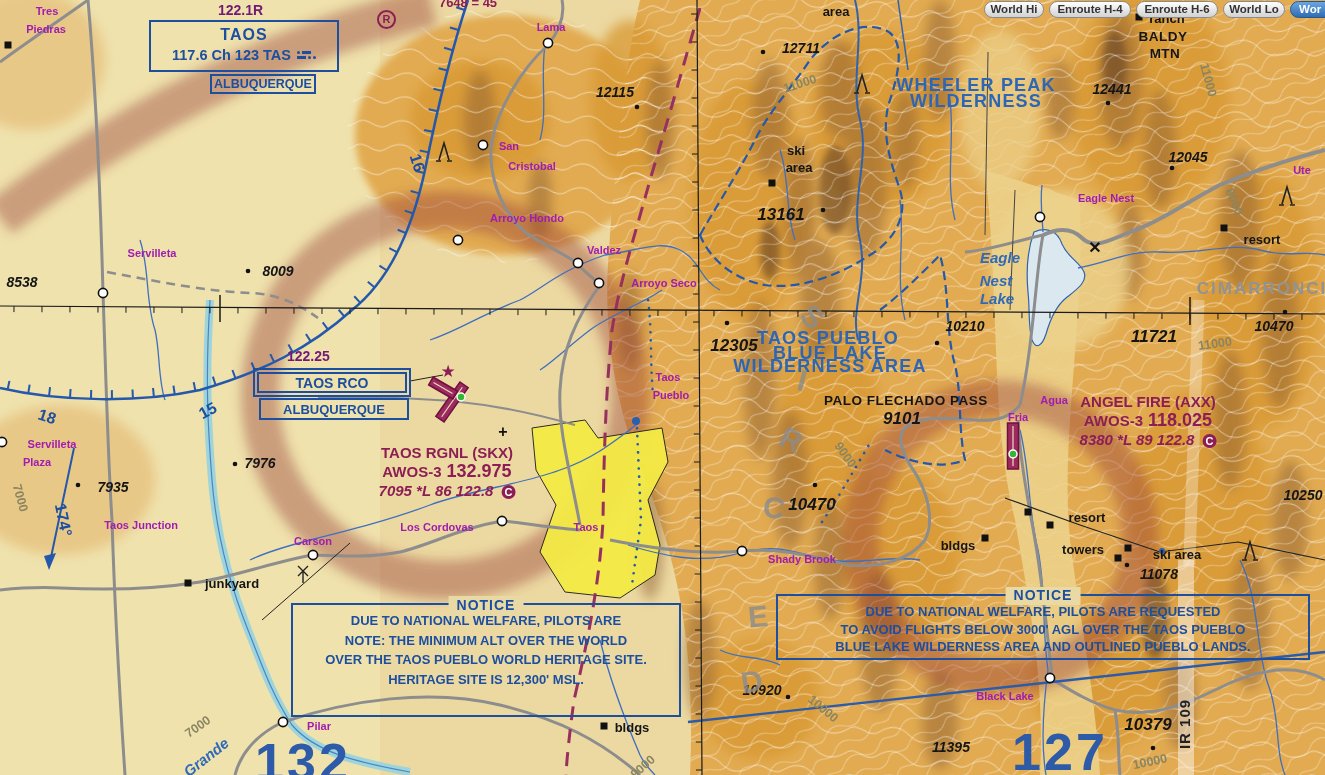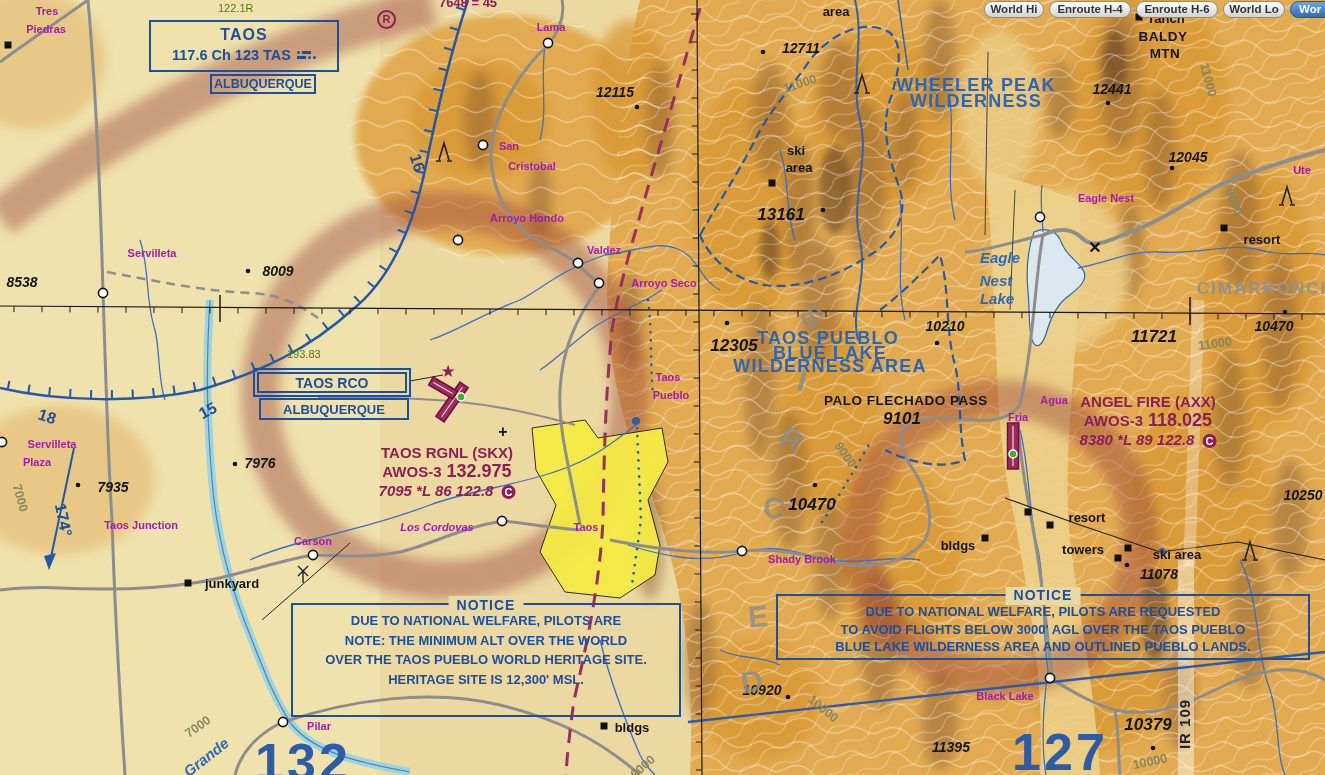--- a/index.html
+++ b/index.html
@@ -30,21 +30,21 @@
   .plus{font-size:16px;font-weight:700;color:#111;}
   
   .navbox{position:absolute;border:2px solid #1d4fa0;color:#1d4fa0;text-align:center;
           box-sizing:border-box;}
   #vor-box{left:149px;top:20px;width:190px;height:52px;padding-top:4px;}
   #vor-box .l1{font-size:16px;font-weight:700;letter-spacing:1px;}
   #vor-box .l2{font-size:14.5px;font-weight:700;margin-top:3px;display:flex;justify-content:center;align-items:center;gap:6px;}
   #vor-city{left:210px;top:74px;width:106px;height:20px;font-size:12.5px;font-weight:700;line-height:17px;}
   #rco-box{left:253px;top:368px;width:158px;height:29px;border:6px double #1d4fa0;font-size:14px;font-weight:700;line-height:18px;}
   #rco-city{left:259px;top:398px;width:150px;height:22px;font-size:13px;font-weight:700;line-height:19px;}
-  .vfreq{position:absolute;font-size:11px;font-weight:400;color:#4d7c0f;}
+  .vfreq{position:absolute;font-size:14px;font-weight:700;color:#701a75;}
   #vor-freq{left:218px;top:2px;}
   #rco-freq{left:287px;top:348px;}
   .morse{display:inline-flex;flex-direction:column;gap:2px;}
   .morse .row{display:flex;gap:2px;align-items:center;}
   .m-dot{width:3px;height:3px;background:#1d4fa0;border-radius:50%;}
   .m-dash{width:9px;height:3px;background:#1d4fa0;}
   
   .aptblk{position:absolute;text-align:center;white-space:nowrap;}
   .aptblk .row{display:flex;align-items:baseline;justify-content:center;gap:5px;}
   .cbadge{display:inline-block;width:14px;height:14px;border-radius:50%;background:#8d1e55;color:#fff;
@@ -426,21 +426,21 @@
       <span class="lbl town" style="left: 509px; top: 146px; transform: translate(-50%, -50%) rotate(0deg);">San</span>
       <span class="lbl town" style="left: 532px; top: 166px; transform: translate(-50%, -50%) rotate(0deg);">Cristobal</span>
       <span class="lbl town" style="left: 527px; top: 218px; transform: translate(-50%, -50%) rotate(0deg);">Arroyo Hondo</span>
       <span class="lbl town" style="left: 604px; top: 250px; transform: translate(-50%, -50%) rotate(0deg);">Valdez</span>
       <span class="lbl town" style="left: 664px; top: 283px; transform: translate(-50%, -50%) rotate(0deg);">Arroyo Seco</span>
       <span class="lbl town" style="left: 152px; top: 253px; transform: translate(-50%, -50%) rotate(0deg);">Servilleta</span>
       <span class="lbl town" style="left: 52px; top: 444px; transform: translate(-50%, -50%) rotate(0deg);">Servilleta</span>
       <span class="lbl town" style="left: 37px; top: 462px; transform: translate(-50%, -50%) rotate(0deg);">Plaza</span>
       <span class="lbl town" style="left: 141px; top: 525px; transform: translate(-50%, -50%) rotate(0deg);">Taos Junction</span>
       <span class="lbl town" style="left: 313px; top: 541px; transform: translate(-50%, -50%) rotate(0deg);">Carson</span>
-      <span class="lbl town" style="left: 437px; top: 527px; transform: translate(-50%, -50%) rotate(0deg); font-style: italic;">Los Cordovas</span>
+      <span class="lbl town" style="left: 437px; top: 527px; transform: translate(-50%, -50%) rotate(0deg);">Los Cordovas</span>
       <span class="lbl town" style="left: 586px; top: 527px; transform: translate(-50%, -50%) rotate(0deg);">Taos</span>
       <span class="lbl town" style="left: 802px; top: 559px; transform: translate(-50%, -50%) rotate(0deg);">Shady Brook</span>
       <span class="lbl town" style="left: 1106px; top: 198px; transform: translate(-50%, -50%) rotate(0deg);">Eagle Nest</span>
       <span class="lbl town" style="left: 1005px; top: 696px; transform: translate(-50%, -50%) rotate(0deg);">Black Lake</span>
       <span class="lbl town" style="left: 319px; top: 726px; transform: translate(-50%, -50%) rotate(0deg);">Pilar</span>
       <span class="lbl town" style="left: 1022px; top: 400px; transform: translate(-50%, -50%) rotate(0deg); margin-left: 32px;">Agua</span>
       <span class="lbl town" style="left: 1018px; top: 417px; transform: translate(-50%, -50%) rotate(0deg);">Fria</span>
       <span class="lbl town" style="left: 668px; top: 377px; transform: translate(-50%, -50%) rotate(0deg);">Taos</span>
       <span class="lbl town" style="left: 671px; top: 395px; transform: translate(-50%, -50%) rotate(0deg);">Pueblo</span>
       <span class="lbl town" style="left: 1302px; top: 170px; transform: translate(-50%, -50%) rotate(0deg);">Ute</span>
@@ -461,21 +461,21 @@
       <span class="lbl elev" style="left: 22px; top: 282px; transform: translate(-50%, -50%) rotate(0deg);">8538</span>
       <span class="lbl elev" style="left: 278px; top: 271px; transform: translate(-50%, -50%) rotate(0deg);">8009</span>
       <span class="lbl elev" style="left: 260px; top: 463px; transform: translate(-50%, -50%) rotate(0deg);">7976</span>
       <span class="lbl elev" style="left: 113px; top: 487px; transform: translate(-50%, -50%) rotate(0deg);">7935</span>
       <span class="lbl elev" style="left: 615px; top: 92px; transform: translate(-50%, -50%) rotate(0deg);">12115</span>
       <span class="lbl elev" style="left: 801px; top: 48px; transform: translate(-50%, -50%) rotate(0deg); text-align: right;">12711</span>
       <span class="lbl elev" style="left: 1112px; top: 89px; transform: translate(-50%, -50%) rotate(0deg);">12441</span>
       <span class="lbl elev" style="left: 1188px; top: 157px; transform: translate(-50%, -50%) rotate(0deg);">12045</span>
       <span class="lbl elev-lg" style="left: 781px; top: 214px; transform: translate(-50%, -50%) rotate(0deg);">13161</span>
       <span class="lbl elev-lg" style="left: 734px; top: 345px; transform: translate(-50%, -50%) rotate(0deg);">12305</span>
-      <span class="lbl elev" style="left: 945px; top: 326px; transform: translate(-50%, -50%) rotate(0deg);">10210</span>
+      <span class="lbl elev" style="left: 965px; top: 326px; transform: translate(-50%, -50%) rotate(0deg);">10210</span>
       <span class="lbl elev-lg" style="left: 1154px; top: 336px; transform: translate(-50%, -50%) rotate(0deg);">11721</span>
       <span class="lbl elev" style="left: 1274px; top: 326px; transform: translate(-50%, -50%) rotate(0deg);">10470</span>
       <span class="lbl elev-lg" style="left: 812px; top: 504px; transform: translate(-50%, -50%) rotate(0deg);">10470</span>
       <span class="lbl elev-lg" style="left: 902px; top: 418px; transform: translate(-50%, -50%) rotate(0deg);">9101</span>
       <span class="lbl elev" style="left: 1159px; top: 574px; transform: translate(-50%, -50%) rotate(0deg);">11078</span>
       <span class="lbl elev" style="left: 1303px; top: 495px; transform: translate(-50%, -50%) rotate(0deg);">10250</span>
       <span class="lbl elev" style="left: 762px; top: 690px; transform: translate(-50%, -50%) rotate(0deg);">10920</span>
       <span class="lbl elev" style="left: 951px; top: 747px; transform: translate(-50%, -50%) rotate(0deg);">11395</span>
       <span class="lbl elev-lg" style="left: 1148px; top: 724px; transform: translate(-50%, -50%) rotate(0deg);">10379</span>
       <span class="lbl wild" style="left: 976px; top: 85px; transform: translate(-50%, -50%) rotate(0deg);">WHEELER PEAK</span>
@@ -529,21 +529,21 @@
           </span>
         <span class="row">
             <span class="m-dash"></span>
             <span class="m-dot"></span>
             <span class="m-dot"></span>
           </span>
       </span>
     </div>
   </div>
   <div class="navbox" id="vor-city">ALBUQUERQUE</div>
-  <span class="vfreq" id="rco-freq">193.83</span>
+  <span class="vfreq" id="rco-freq">122.25</span>
   <div class="navbox" id="rco-box">TAOS RCO</div>
   <div class="navbox" id="rco-city">ALBUQUERQUE</div>
   <div class="rbadge">R</div>
 
   <div class="aptblk" id="apt-skx">
     <div class="apt-name">TAOS RGNL (SKX)</div>
     <div class="row">
         <span class="apt-name">AWOS-3</span>
       <span class="apt-freq">132.975</span>
       </div>

